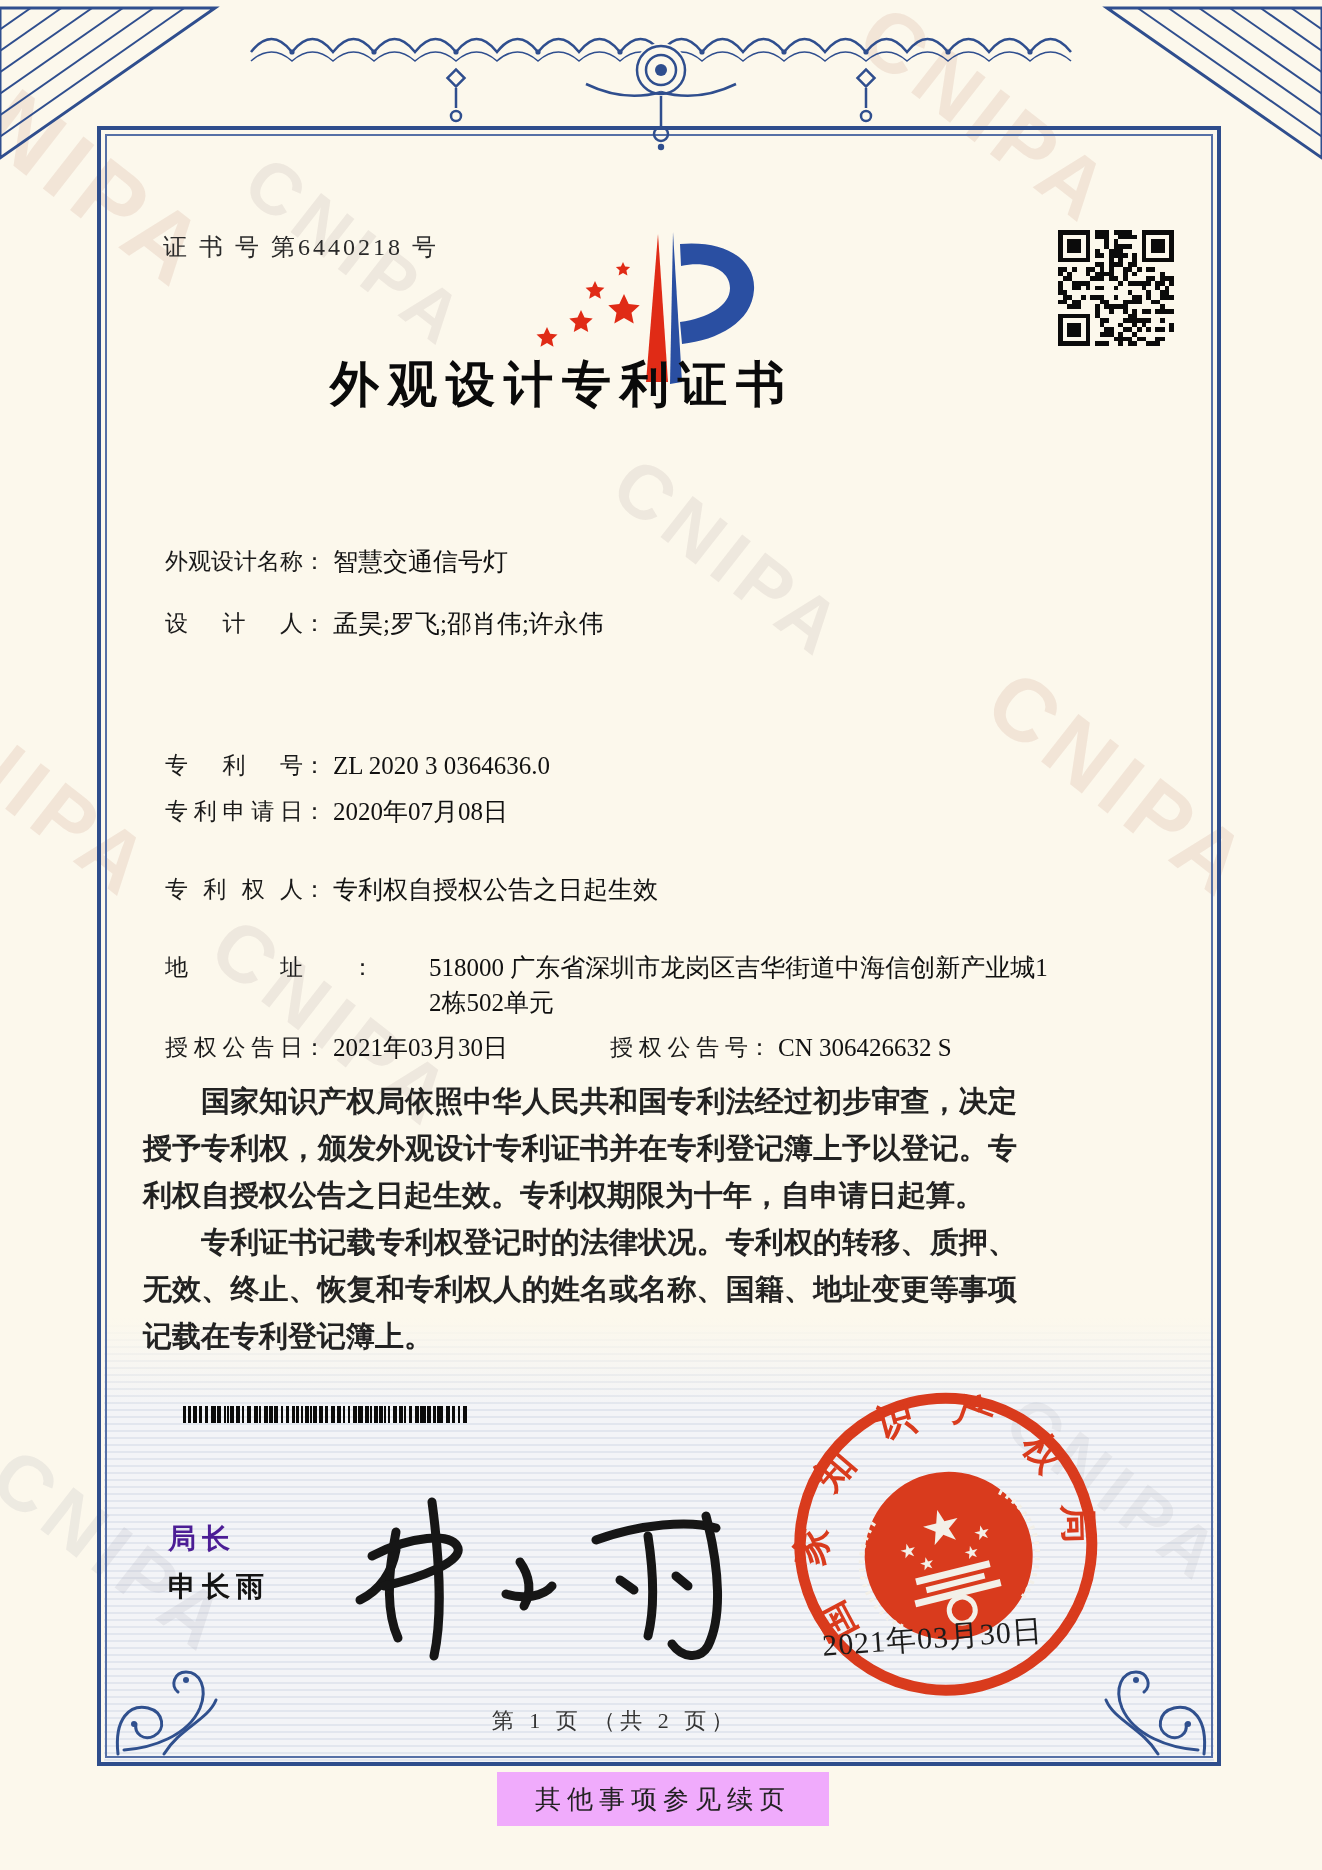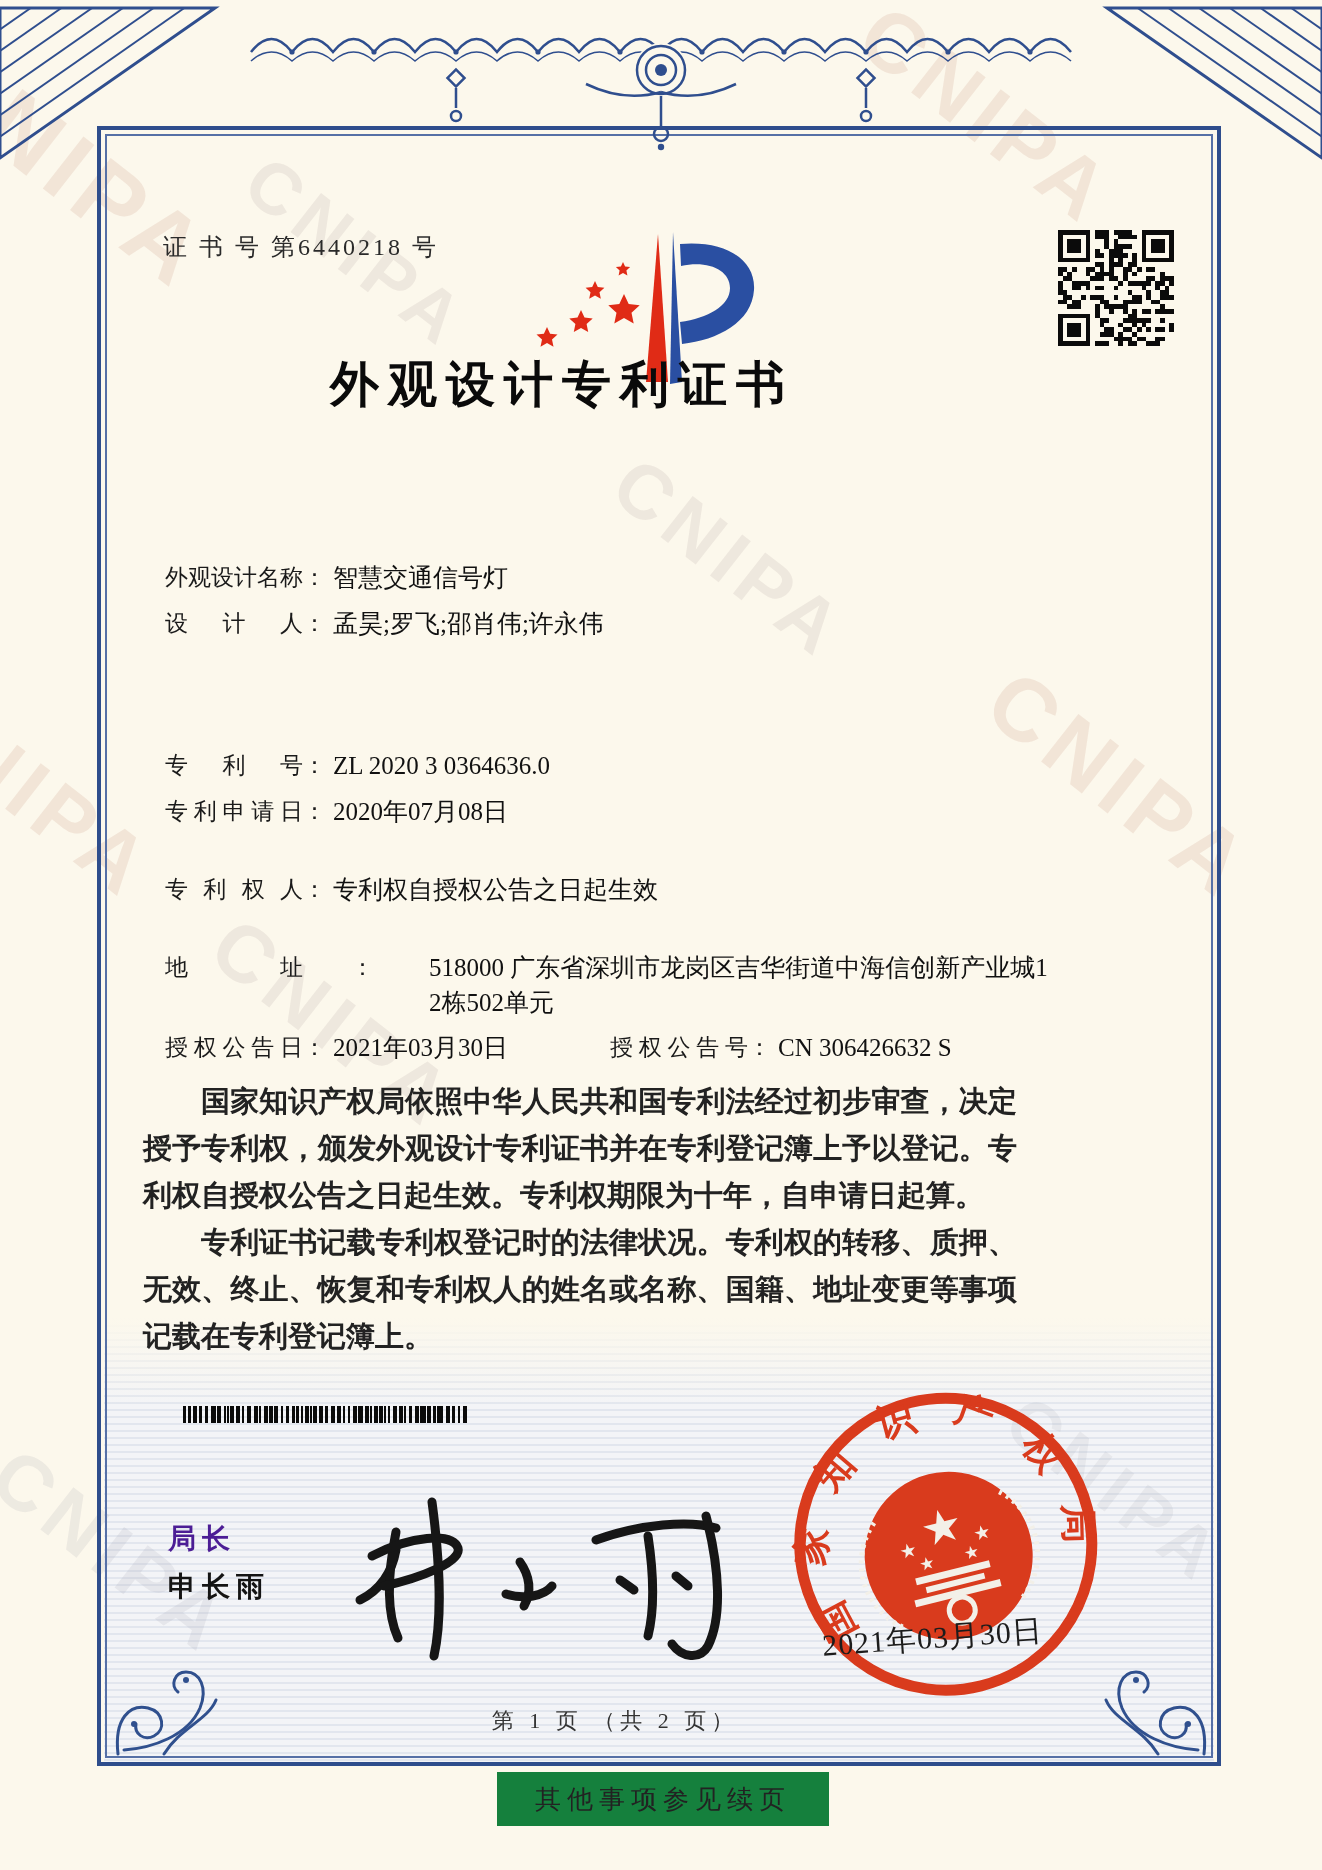--- a/index.html
+++ b/index.html
@@ -45,42 +45,42 @@
   .title{position:absolute;left:200px;top:352px;width:724px;margin:0;text-align:center;
     font-size:49px;font-weight:bold;letter-spacing:9px;color:#0a0a0a;z-index:4;
     font-family:"Liberation Serif",serif;}
 
   
   .frow{position:absolute;left:165px;display:flex;align-items:flex-start;z-index:4;color:#1a1a1a;}
   .flabel{display:inline-block;width:138px;text-align:justify;text-align-last:justify;
     font-size:23px;line-height:35px;}
   .fcolon{display:inline-block;width:26px;font-size:23px;line-height:35px;}
   .fvalue{font-size:25px;line-height:35px;padding-left:4px;max-width:720px;white-space:pre-line;color:#111;}
-  .r1{top:560px;} .r2{top:606px;} .r3{top:748px;} .r4{top:794px;}
+  .r1{top:544px;} .r2{top:606px;} .r3{top:748px;} .r4{top:794px;}
   .r5{top:872px;} .r6{top:950px;gap:48px;} .r7{top:1030px;}
   .frow.second{left:610px;top:1030px;}
 
   
   .bodytext{position:absolute;left:143px;top:1078px;width:874px;z-index:4;
     font-size:29px;line-height:47px;text-align:justify;color:#222;font-weight:bold;}
   .bodytext p{margin:0;text-indent:2em;}
 
   
   .barcode{position:absolute;left:183px;top:1406px;z-index:4;}
   .sig-title{position:absolute;left:168px;top:1520px;font-family:"Liberation Sans",sans-serif;
     font-weight:bold;font-size:28px;letter-spacing:6px;color:#4c1d95;z-index:4;}
   .sig-name{position:absolute;left:168px;top:1568px;font-family:"Liberation Sans",sans-serif;
     font-weight:bold;font-size:28px;letter-spacing:6px;color:#141414;z-index:4;}
   .signature{position:absolute;left:330px;top:1480px;z-index:5;}
   .seal{position:absolute;left:782px;top:1384px;z-index:4;transform:rotate(-14deg);}
   .seal-date{position:absolute;left:822px;top:1618px;font-size:30px;letter-spacing:1px;
     color:#1c1c1c;z-index:5;transform:rotate(-4deg);white-space:nowrap;}
   .footer-page{position:absolute;left:305px;top:1706px;width:620px;text-align:center;
     font-size:22px;letter-spacing:5px;color:#333;z-index:4;}
-  .note-box{position:absolute;left:497px;top:1772px;width:332px;height:54px;background:#15803d;
+  .note-box{position:absolute;left:497px;top:1772px;width:332px;height:54px;background:#f0abfc;
     z-index:4;display:flex;align-items:center;justify-content:center;}
   .note-box span{font-size:26px;letter-spacing:6px;color:#222;}
 </style>
 </head>
 <body>
 
 <div class="page">
 
   <div class="waveband"></div>
 

